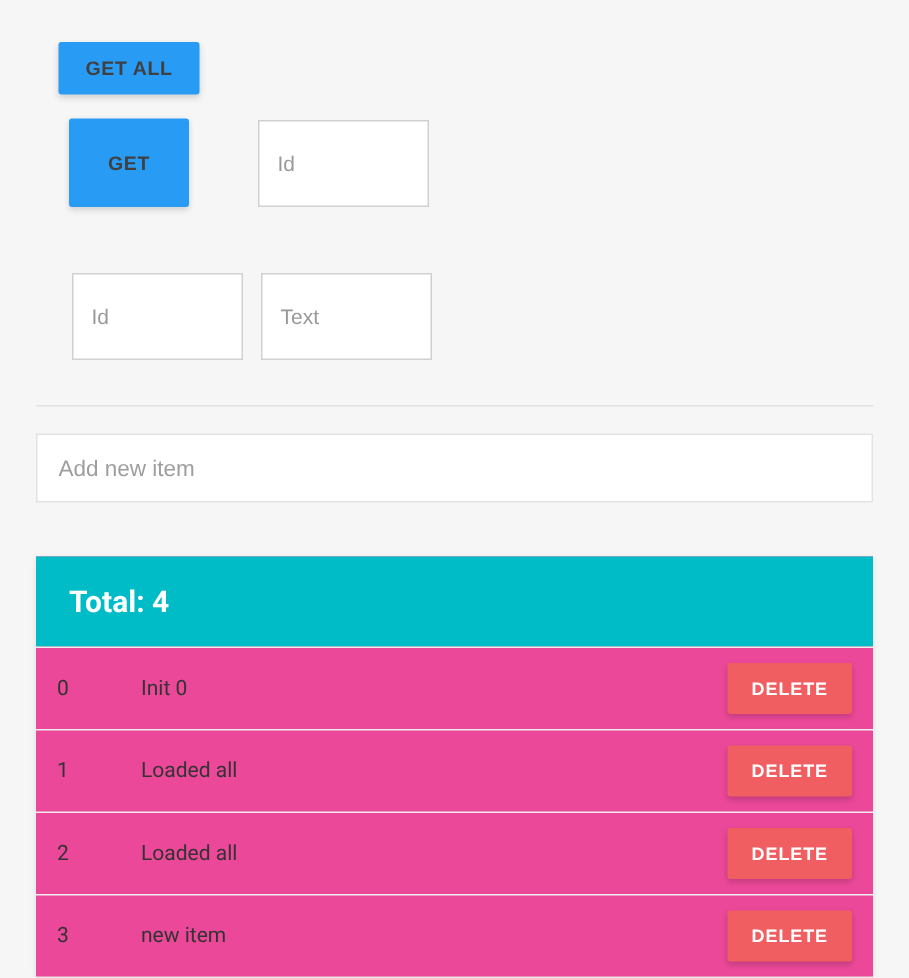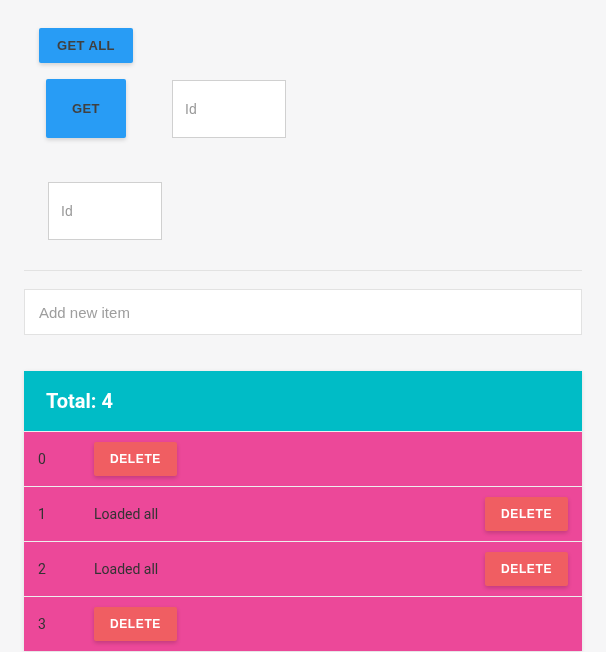--- a/index.html
+++ b/index.html
@@ -126,33 +126,35 @@
     <div class="btn-col">
       <button class="btn slim">GET</button>
     </div>
     <input class="field" type="text" placeholder="Id" style="">
   </div>
 
   <div class="spacer"></div>
 
   <div class="row">
     <input class="field" type="text" placeholder="Id" style="">
+    <input class="field" type="text" placeholder="Text" style="">
   </div>
 
   <hr class="sep">
 
   <input class="add-input" type="text" placeholder="Add new item" style="">
 
   <div class="card">
     <div class="card-header">
       <span>Total: </span><span>4</span>
     </div>
 
     <div class="list-row">
       <div class="col-id">0</div>
+      <div class="col-text">Init 0</div>
       <div class="col-act">
         <button class="btn-del">DELETE</button>
       </div>
     </div>
 
     <div class="list-row">
       <div class="col-id">1</div>
       <div class="col-text">Loaded all</div>
       <div class="col-act">
         <button class="btn-del">DELETE</button>
@@ -162,19 +164,20 @@
     <div class="list-row">
       <div class="col-id">2</div>
       <div class="col-text">Loaded all</div>
       <div class="col-act">
         <button class="btn-del">DELETE</button>
       </div>
     </div>
 
     <div class="list-row">
       <div class="col-id">3</div>
+      <div class="col-text">new item</div>
       <div class="col-act">
         <button class="btn-del">DELETE</button>
       </div>
     </div>
 
   </div>
 </div>
 
 </body></html>

